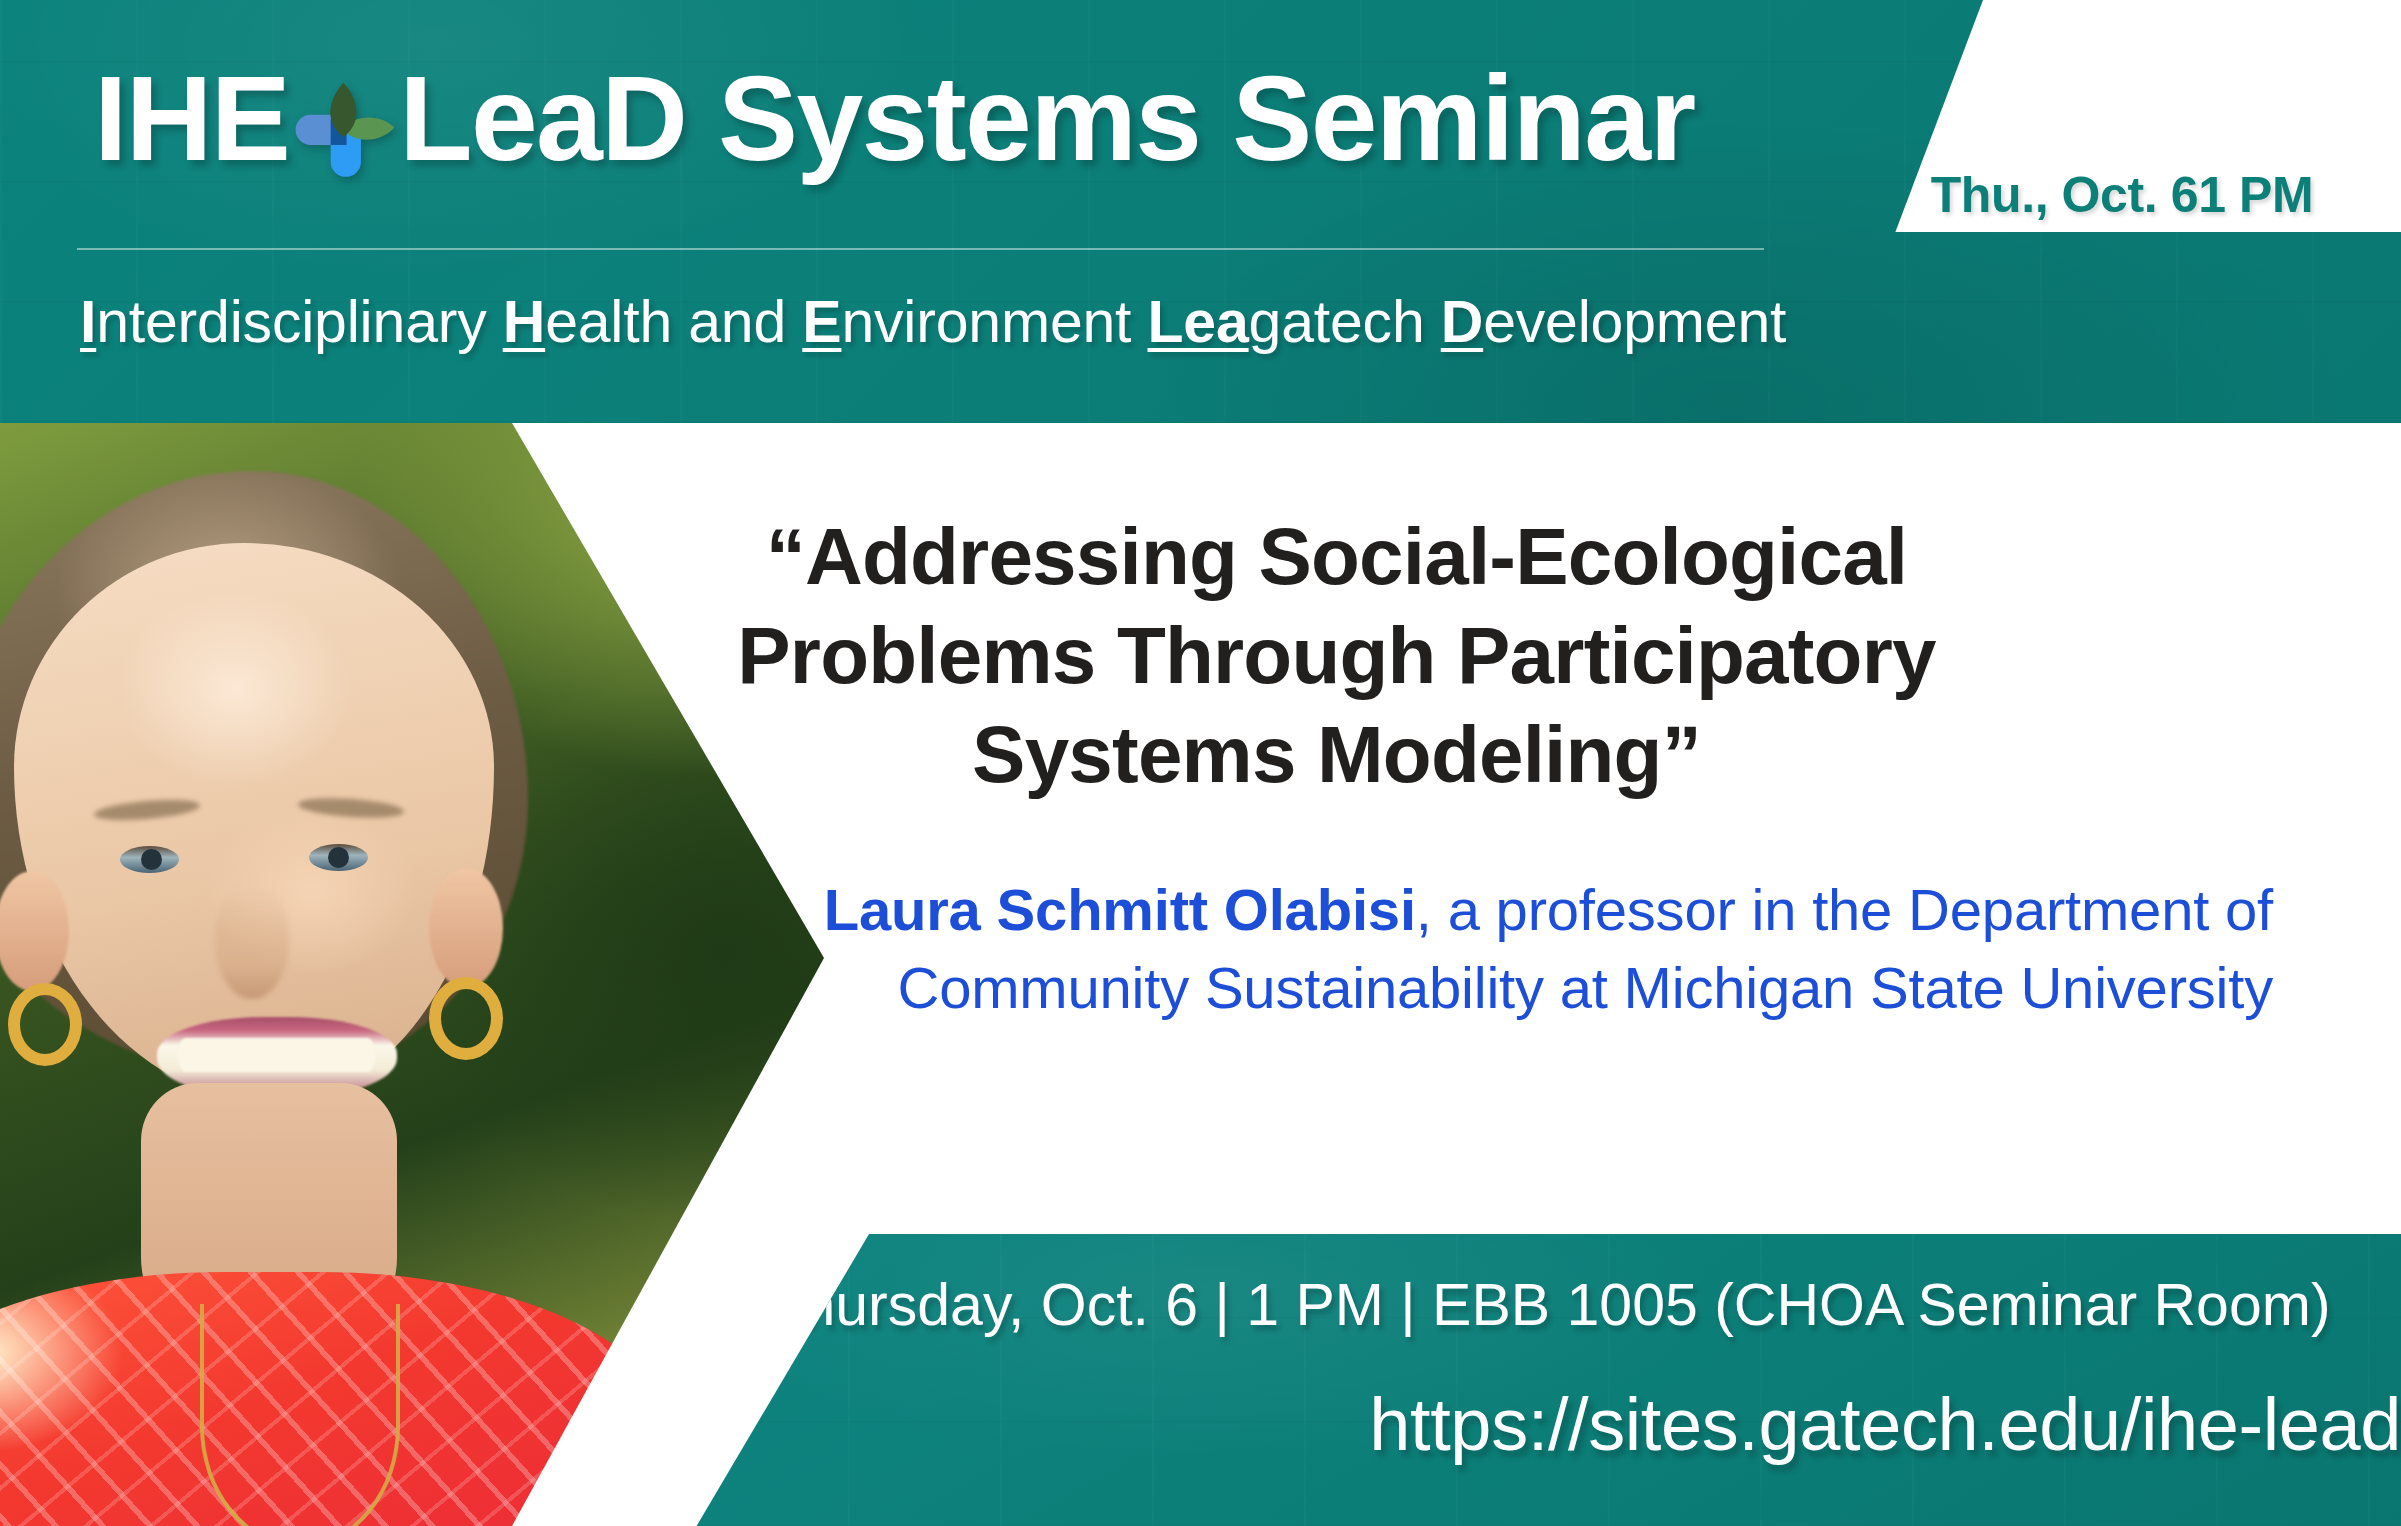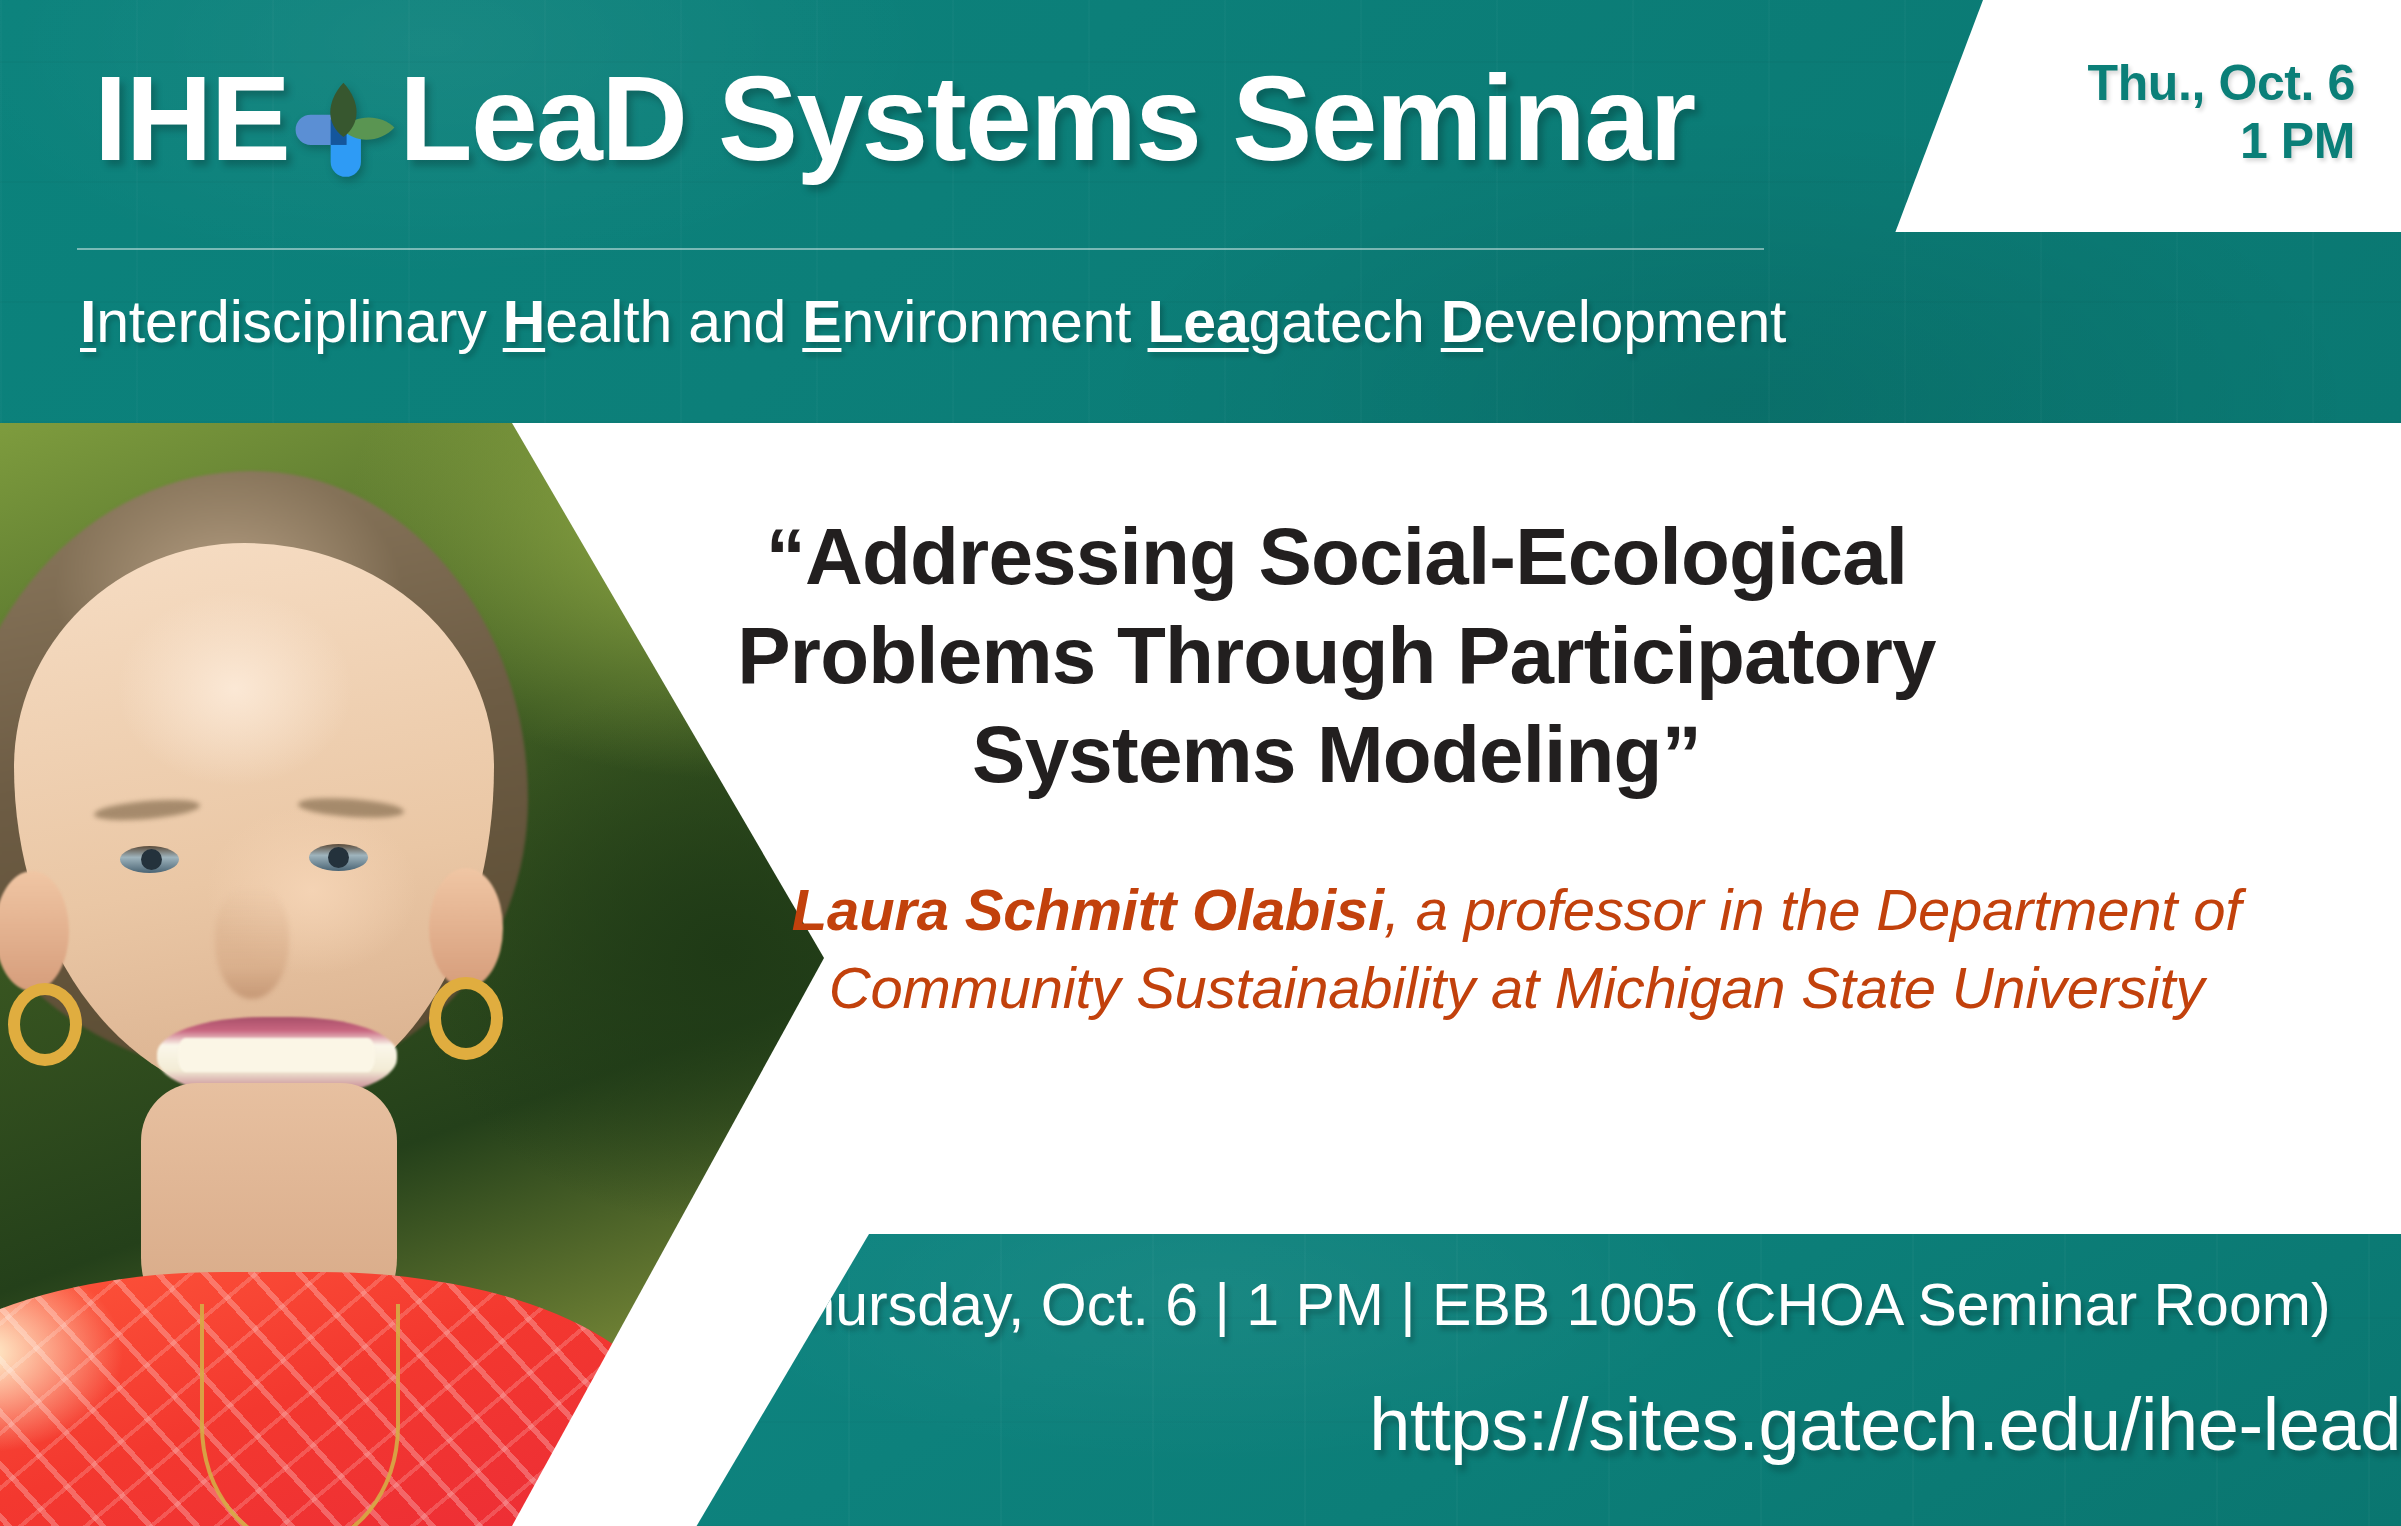--- a/index.html
+++ b/index.html
@@ -28,21 +28,21 @@
       repeating-linear-gradient(0deg, rgba(0,0,0,.022) 0px, rgba(0,0,0,.022) 1.6px, rgba(0,0,0,0) 1.6px, rgba(0,0,0,0) 120px);
     pointer-events:none;
   }
 
   
   .date-plate{
     position:absolute;right:0;top:0;width:512px;height:232px;
     background:#ffffff;
     -webkit-clip-path:polygon(94px 0, 512px 0, 512px 232px, 6.4px 232px);
     clip-path:polygon(94px 0, 512px 0, 512px 232px, 6.4px 232px);
-    display:flex;flex-direction:column;
+    display:flex;flex-direction:row;
     align-items:flex-end;justify-content:center;
     padding:0 46px 8px 0;
     box-sizing:border-box;
   }
   .date-line{
     color:#0b7f78;font-weight:bold;font-size:50px;line-height:1.16;
     letter-spacing:-0.4px;text-align:right;white-space:nowrap;
     text-shadow:2.4px 3.2px 4px rgba(0,0,0,.16);
   }
 
@@ -168,22 +168,22 @@
     position:absolute;left:824px;top:423px;width:1577px;height:810px;
     background:#ffffff;
   }
   .seminar-title{
     position:absolute;left:-208px;top:46px;width:1441px;
     color:#221f1f;font-weight:bold;font-size:80px;line-height:1.24;
     letter-spacing:-0.8px;text-align:center;margin-top:38px;
   }
   .speaker{
     position:absolute;left:-64px;top:448px;width:1513px;
-    color:#c2410c;font-size:58px;line-height:1.35;
-    letter-spacing:-0.2px;text-align:center;font-style:italic;
+    color:#1d4ed8;font-size:58px;line-height:1.35;
+    letter-spacing:-0.2px;text-align:right;
   }
   .speaker b{font-weight:bold;}
 
   
   .footer{
     position:absolute;left:696px;top:1234px;width:1705px;height:293px;
     background:
       radial-gradient(ellipse 720px 240px at 30% 20%, rgba(255,255,255,.05), rgba(255,255,255,0) 72%),
       linear-gradient(150deg,#0e8480 0%,#0c7e78 52%,#0a7670 100%);
     -webkit-clip-path:polygon(173px 0, 1705px 0, 1705px 293px, 0 293px);

